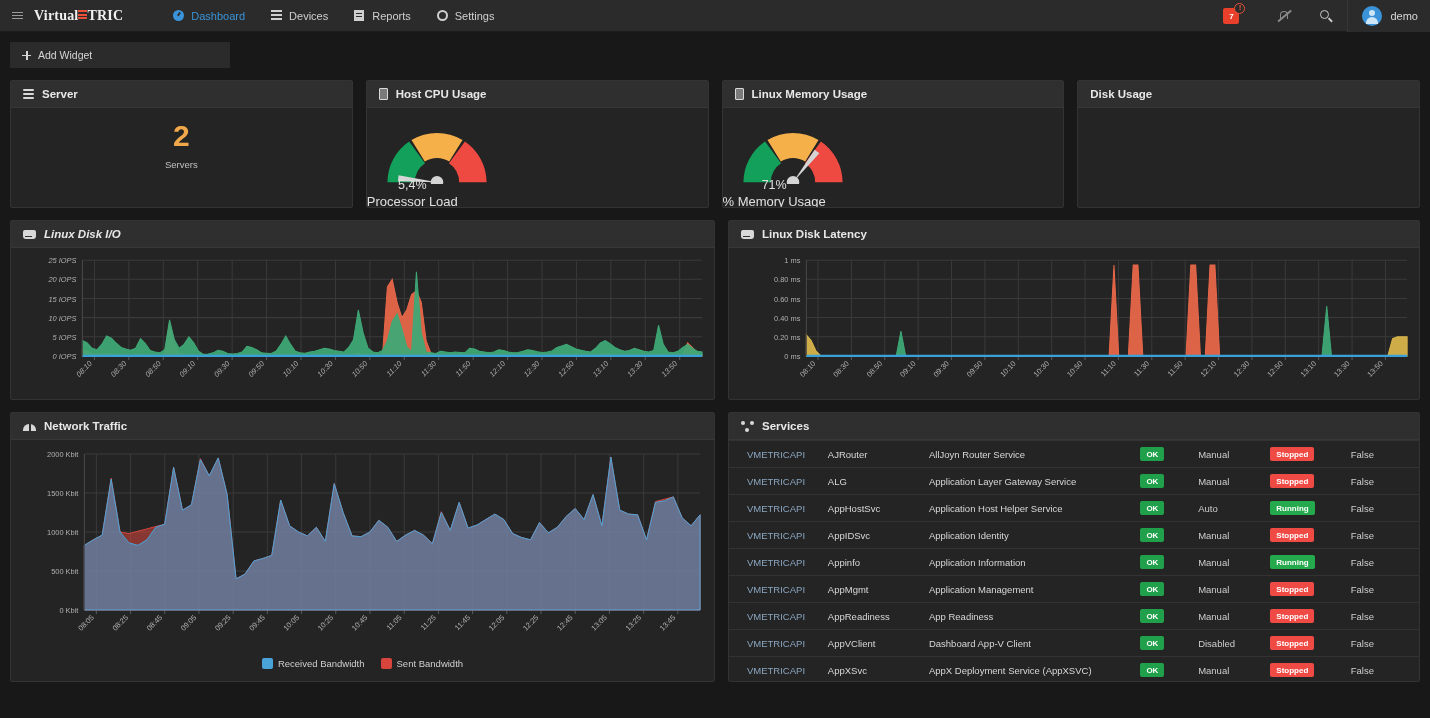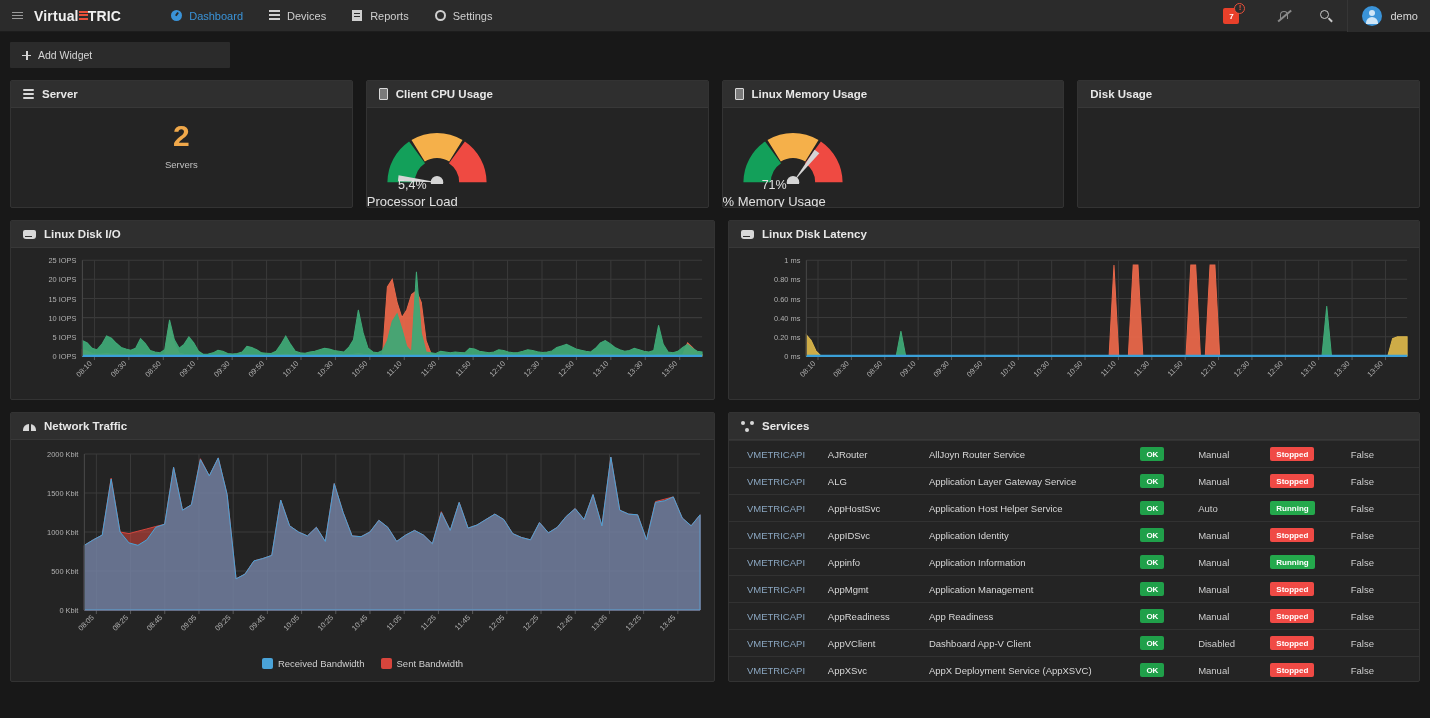--- a/index.html
+++ b/index.html
@@ -21,21 +21,21 @@
   }
   .nav-left { display: flex; align-items: center; }
   .burger {
     width: 34px; display: flex; flex-direction: column;
     align-items: center; justify-content: center; gap: 2px;
     cursor: pointer;
   }
   .burger i { display: block; width: 11px; height: 1px; background: #9a9a9a; }
   .brand {
     font-size: 14px; font-weight: bold; color: #f0f0f0;
-    letter-spacing: .2px; margin-right: 50px; white-space: nowrap;
+    letter-spacing: .2px; margin-right: 50px; white-space: nowrap; font-family: Liberation Serif, serif;
   }
   .brand .bold { font-weight: bold; }
   .brand .eq {
     display: inline-block; width: 9px; position: relative; top: -1px;
     vertical-align: middle;
   }
   .brand .eq i { display: block; height: 2px; background: #e8503a; margin-bottom: 1.5px; }
   .nav-items { display: flex; align-items: center; gap: 26px; }
   .nav-item {
     display: flex; align-items: center; gap: 6px;
@@ -316,21 +316,21 @@
       <div class="kpi">
         <div class="kpi-value">2</div>
         <div class="kpi-label">Servers</div>
       </div>
     </div>
   </div>
 
   <div class="widget" style="width:348px;height:128px;">
     <div class="w-head">
       <span class="ic-chip"></span>
-      <span>Client CPU Usage</span>
+      <span>Host CPU Usage</span>
     </div>
     <div class="w-body">
       <div class="gauge-wrap">
         <svg width="140" height="62" viewBox="0 0 140 70">
           <path d="M14 68 A56 56 0 0 1 38.5 22 L56.5 46.5 A26 26 0 0 0 45 68 Z" fill="#13a05a"></path>
           <path d="M41.2 20.3 A56 56 0 0 1 98.8 20.3 L83.8 44.5 A26 26 0 0 0 56.2 44.5 Z" fill="#f5b04a"></path>
           <path d="M101.5 22 A56 56 0 0 1 126 68 L95 68 A26 26 0 0 0 83.5 46.5 Z" fill="#ef4a42"></path>
           <g transform="rotate(-174 70 68)">
             <path d="M70 68 L114 64.6 L114 71.4 Z" fill="#d5d5d5"></path>
           </g>
@@ -369,21 +369,21 @@
   </div>
 
   <div class="widget" style="width:348px;height:128px;">
     <div class="w-head">
       <span>Disk Usage</span>
     </div>
   </div>
 </div>
 
 <div class="grid-row">
-  <div class="widget" style="width:709px;height:180px;">
+  <div class="widget" style="width:709px;height:180px;font-style:italic;">
     <div class="w-head">
       <span class="ic-hdd"></span>
       <span>Linux Disk I/O</span>
     </div>
     <div class="w-body">
       <svg class="chart-area" id="chart-diskio" viewBox="0 0 709 152" preserveAspectRatio="none">
           <line x1="72" y1="106" x2="697" y2="106" stroke="#3a3a3a" stroke-width="1"></line>
           <text x="66" y="109" text-anchor="end" class="tick-label">0 IOPS</text>
           <line x1="72" y1="87.2" x2="697" y2="87.2" stroke="#3a3a3a" stroke-width="1"></line>
           <text x="66" y="90.2" text-anchor="end" class="tick-label">5 IOPS</text>

